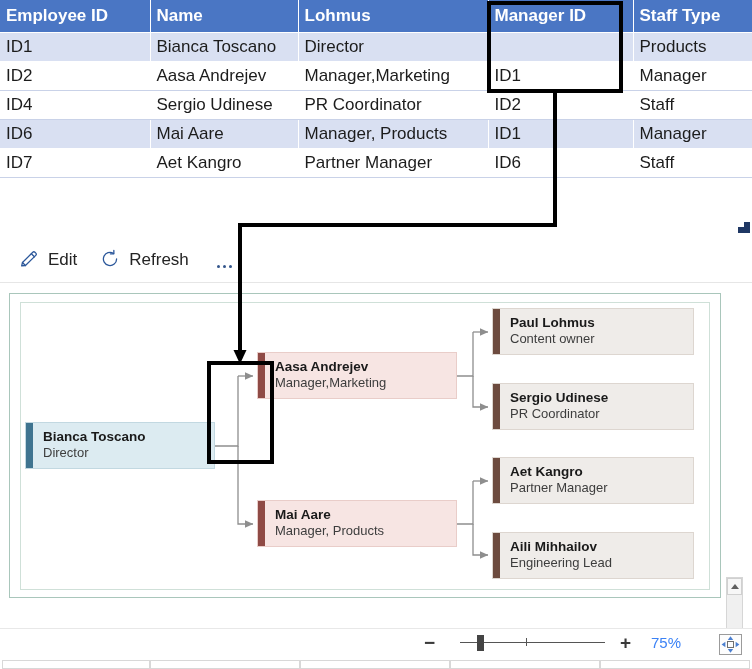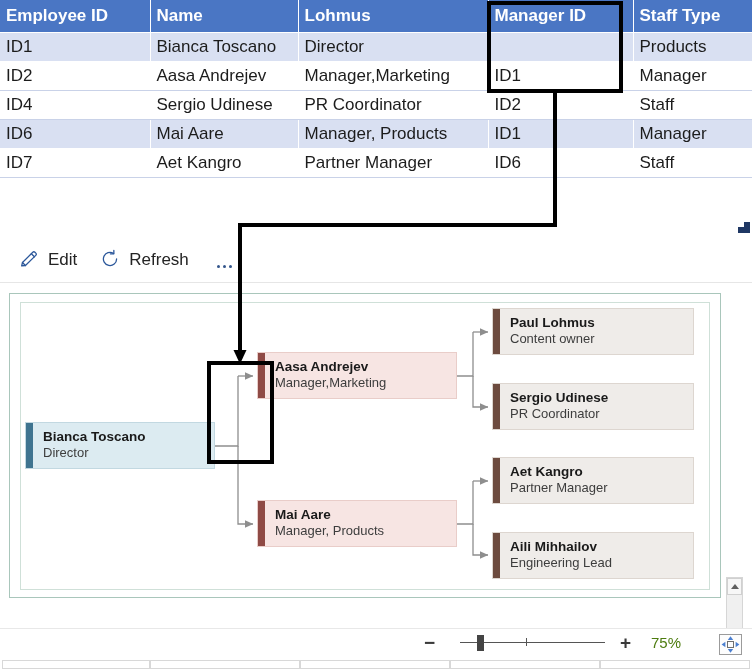--- a/index.html
+++ b/index.html
@@ -206,21 +206,21 @@
   .zb-tick {
     position: absolute; left: 526px; top: 9px;
     width: 1px; height: 8px; background: #555555;
   }
   .zb-thumb {
     position: absolute; left: 477px; top: 6px;
     width: 7px; height: 16px; background: #444444;
   }
   .zb-pct {
     position: absolute; left: 651px; top: 5px;
-    font-size: 15px; color: #4d7c0f;
+    font-size: 15px; color: #3b82f6;
   }
   .fitbtn {
     position: absolute; left: 719px; top: 634px;
     width: 23px; height: 21px;
     border: 1px solid #9b9b9b; background: #fdfdfd;
     box-sizing: border-box;
   }
 
   
   .bottom-strip {

